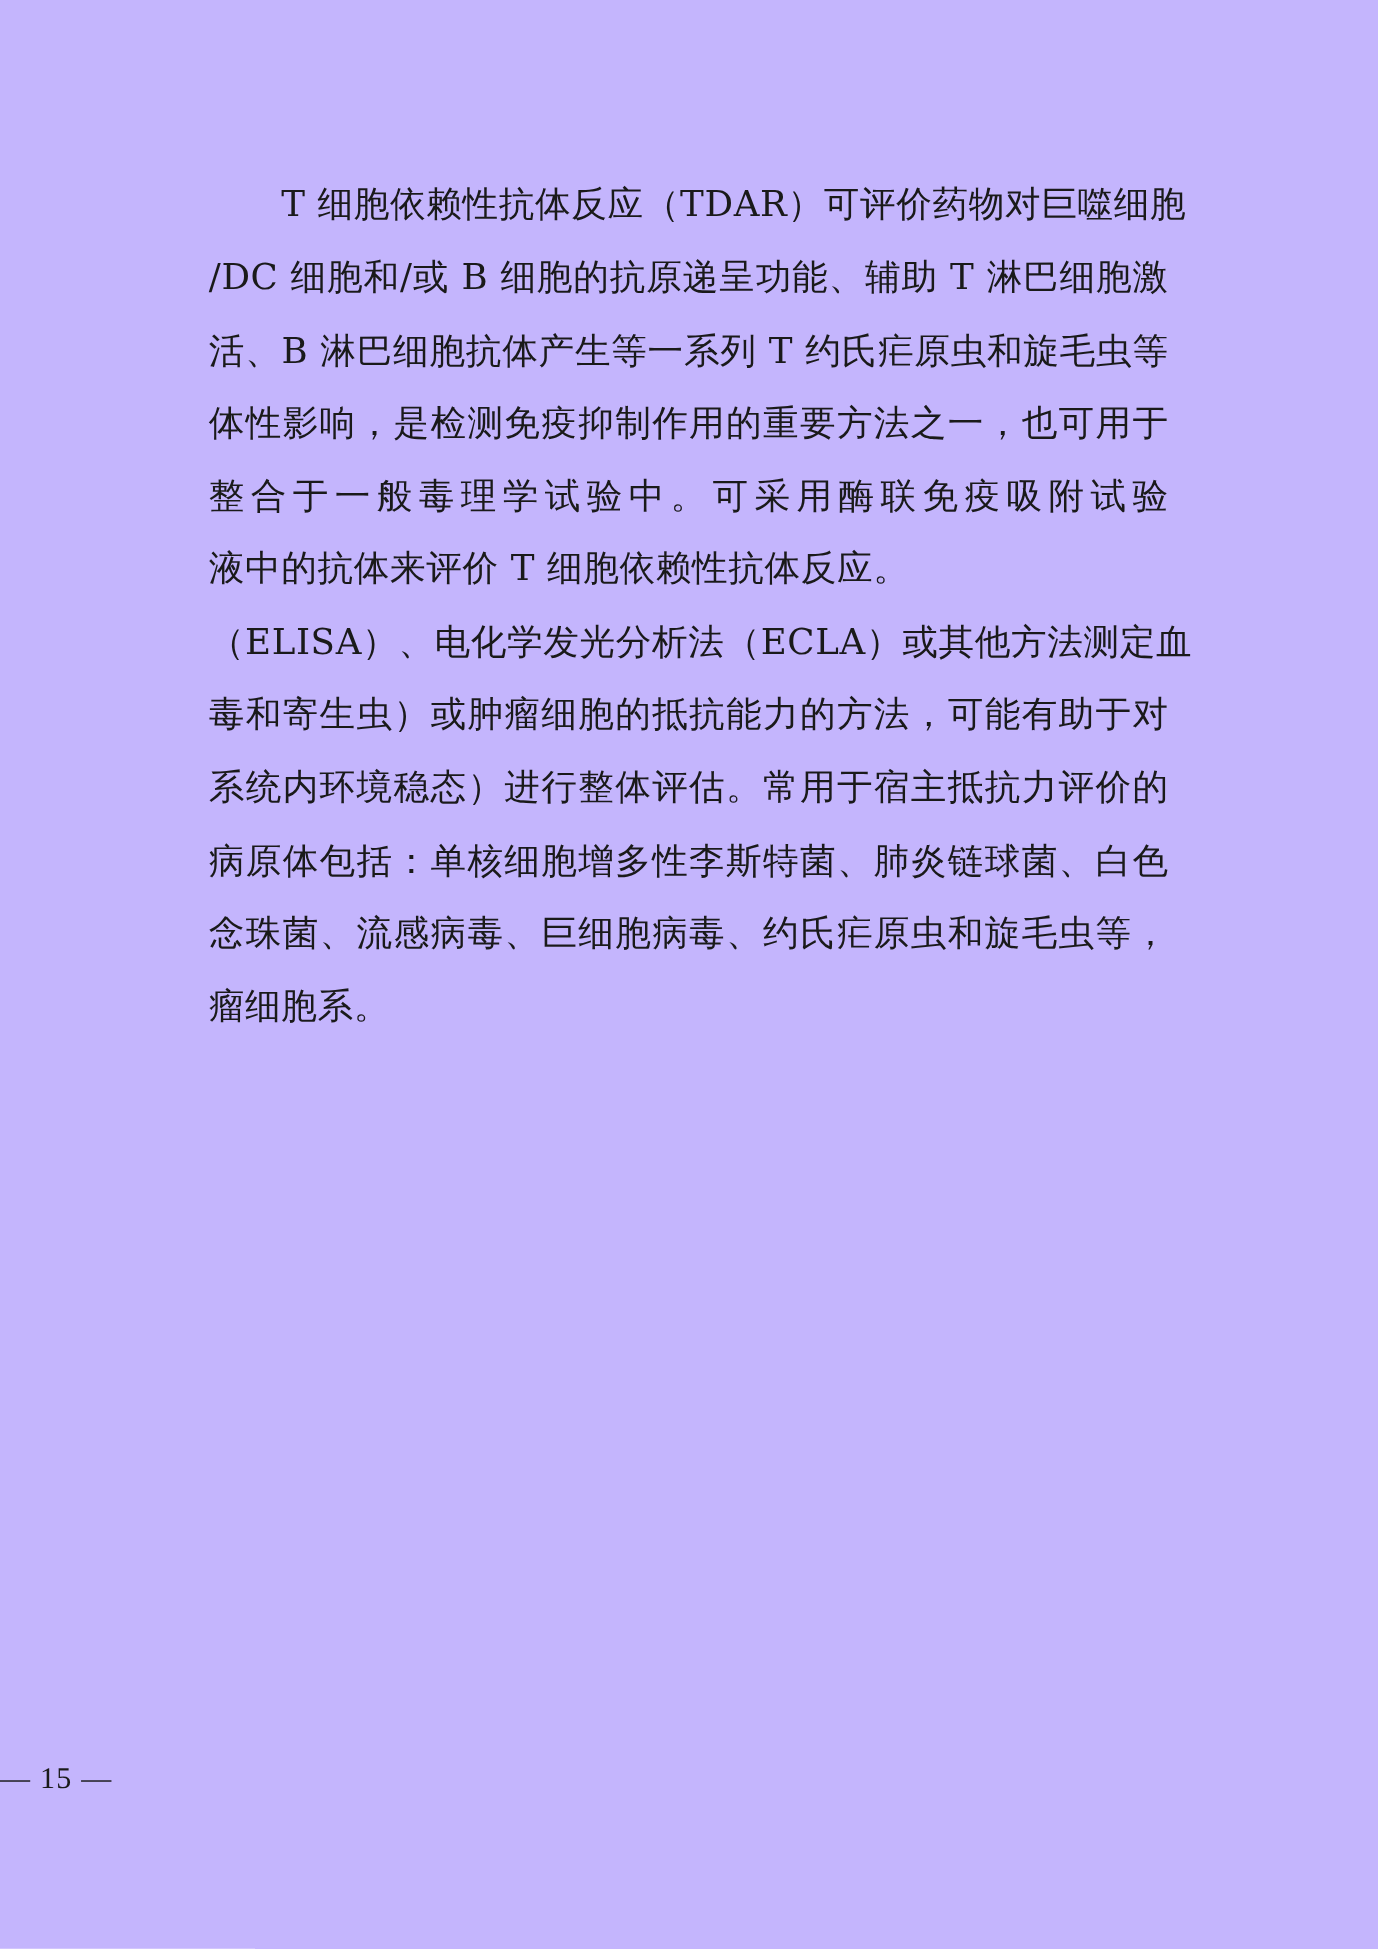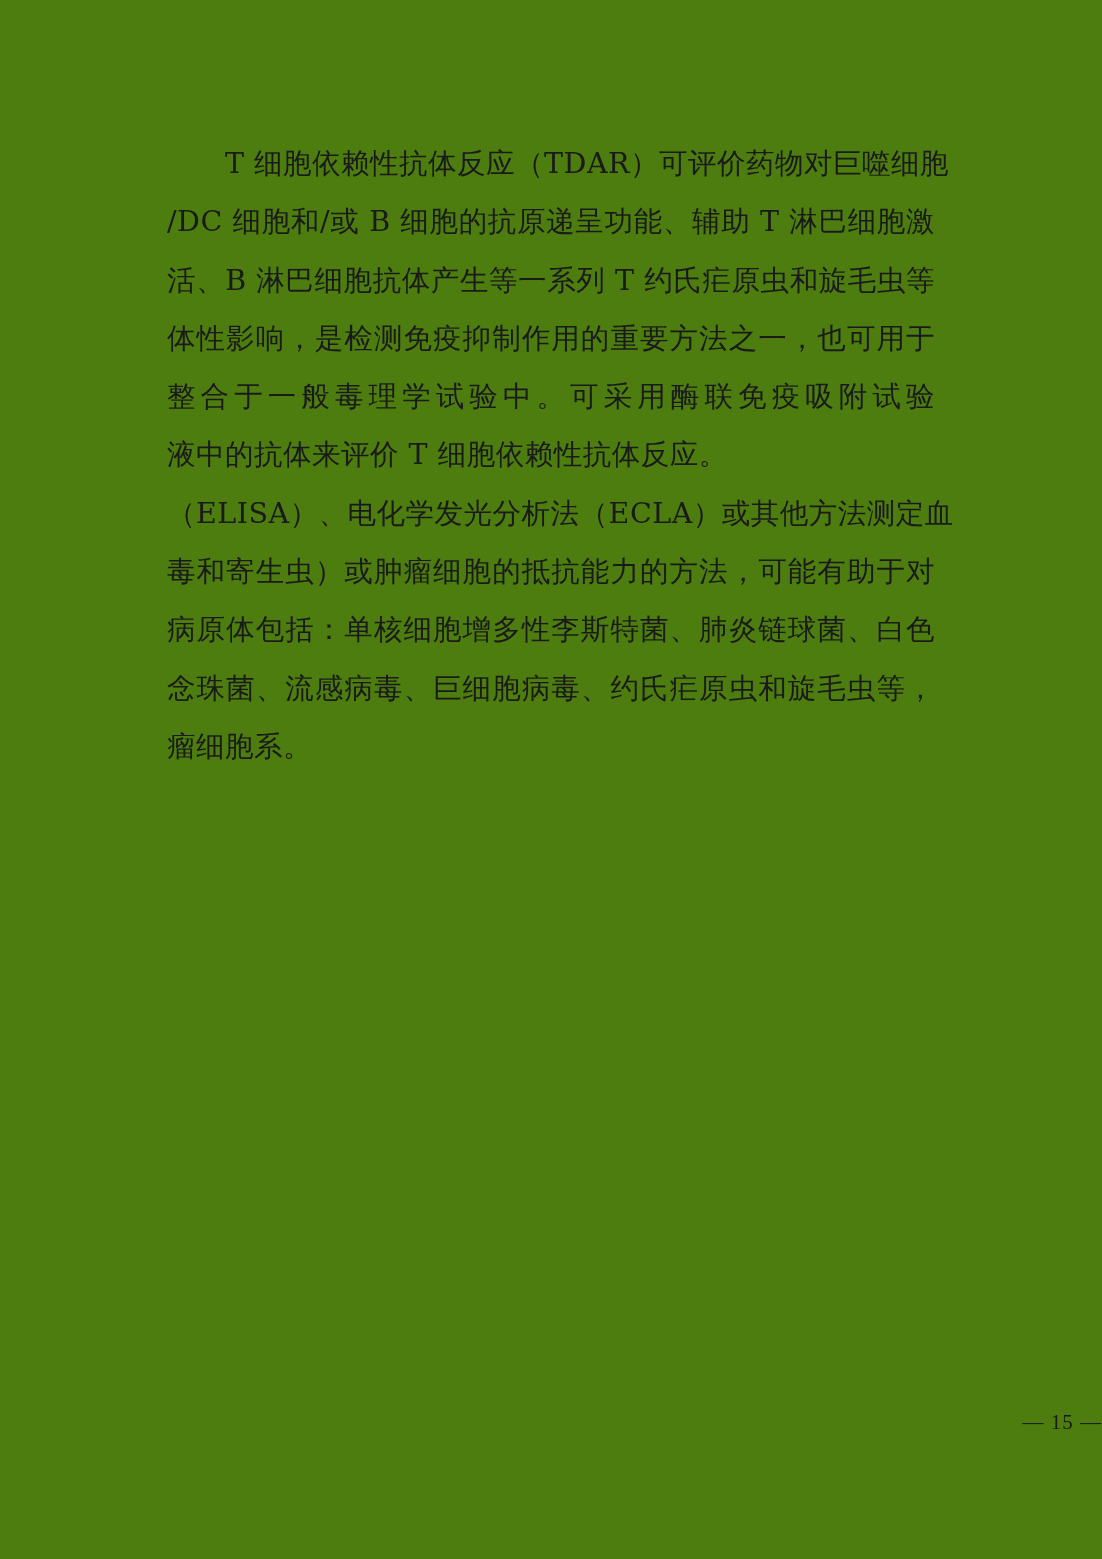--- a/index.html
+++ b/index.html
@@ -13,21 +13,21 @@
       position: relative;
       overflow: hidden;
       color: #1a1a1a;
       font-family: "DejaVu Serif", "Liberation Serif", serif;
     }
     .page {
       position: absolute;
       left: 0; top: 0;
       width: 1102px;
       height: 1559px;
-      background: #4d7c0f;
+      background: #c4b5fd;
     }
     .body-text {
       position: absolute;
       left: 167px;
       top: 139px;
       width: 768px;
     }
     .line {
       height: 58.3px;
       line-height: 50px;
@@ -41,22 +41,22 @@
       text-align-last: left;
     }
     .line.indent {
       padding-left: 58px;
     }
     .page-number {
       position: absolute;
       left: 0;
       width: 1102px;
       top: 1410px;
-      text-align: right;
-      font-size: 21px;
+      text-align: left;
+      font-size: 24px;
       font-family: "Liberation Serif", "DejaVu Serif", serif;
       color: #1a1a1a;
       letter-spacing: 1px;
     }
   </style>
 </head>
 <body>
 
 <div class="page">
   <div class="body-text">
@@ -66,20 +66,21 @@
       <div class="line">/DC 细胞和/或 B 细胞的抗原递呈功能、辅助 T 淋巴细胞激</div>
       <div class="line">活、B 淋巴细胞抗体产生等一系列 T 约氏疟原虫和旋毛虫等</div>
       <div class="line">体性影响，是检测免疫抑制作用的重要方法之一，也可用于</div>
       <div class="line">整合于一般毒理学试验中。可采用酶联免疫吸附试验</div>
       <div class="line last">液中的抗体来评价 T 细胞依赖性抗体反应。</div>
       <div class="line">（ELISA）、电化学发光分析法（ECLA）或其他方法测定血</div>
     </div>
 
     <div>
       <div class="line">毒和寄生虫）或肿瘤细胞的抵抗能力的方法，可能有助于对</div>
+      <div class="line">系统内环境稳态）进行整体评估。常用于宿主抵抗力评价的</div>
       <div class="line">病原体包括：单核细胞增多性李斯特菌、肺炎链球菌、白色</div>
       <div class="line">念珠菌、流感病毒、巨细胞病毒、约氏疟原虫和旋毛虫等，</div>
       <div class="line last">瘤细胞系。</div>
     </div>
 
   </div>
 
   <div class="page-number">— 15 —</div>
 </div>
 

